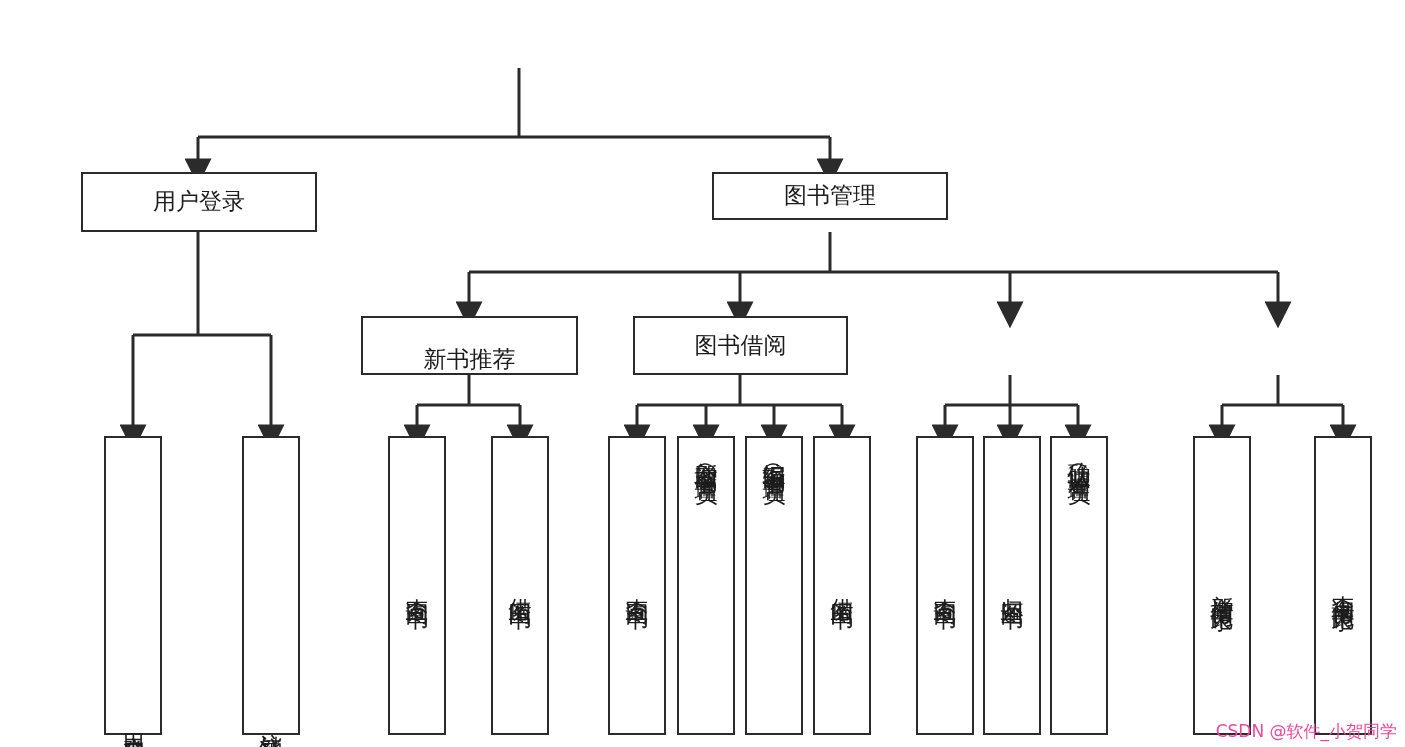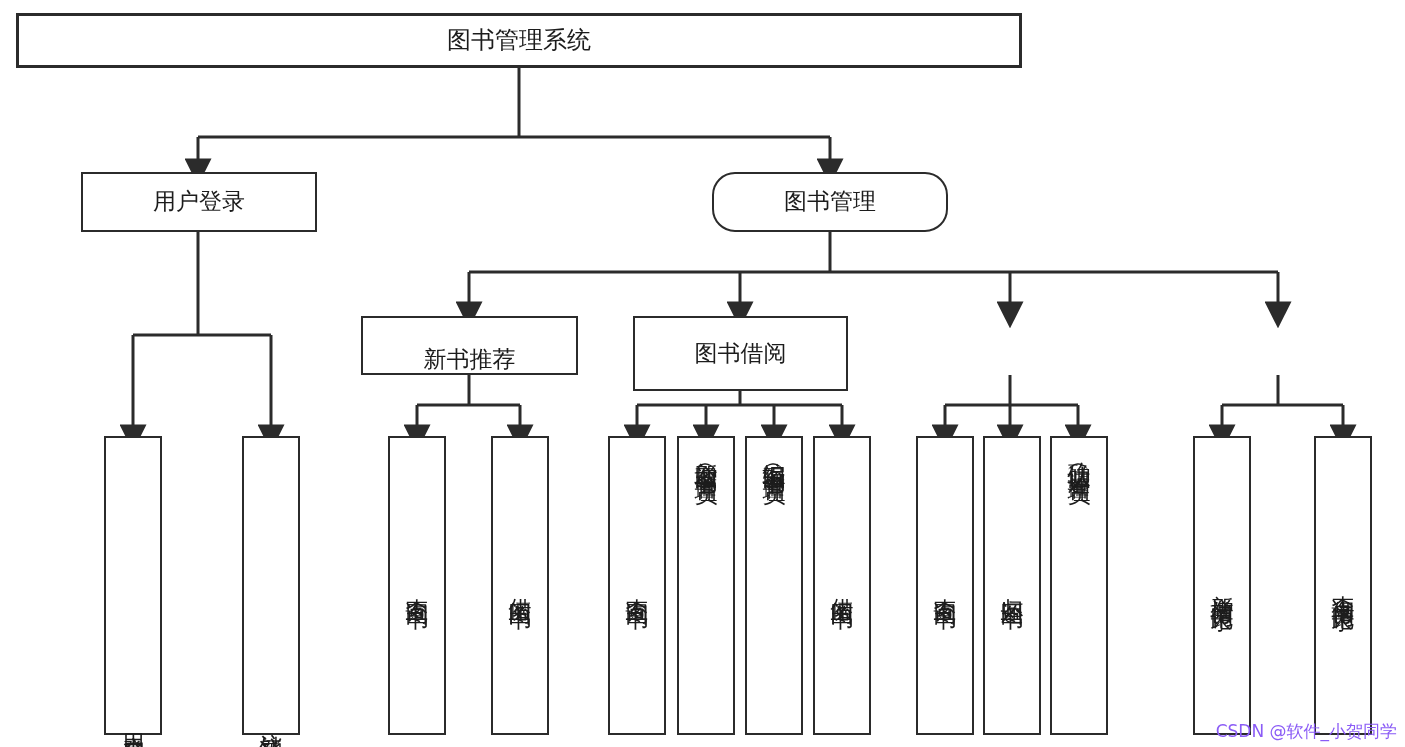--- a/index.html
+++ b/index.html
@@ -60,21 +60,21 @@
     line-height: 1;
     white-space: nowrap;
   }
   .node.vert.align-top { align-items: flex-start; }
   .node.vert.align-bottom { align-items: flex-end; }
   .watermark {
     position: absolute;
     right: 8px;
     bottom: 4px;
     font-size: 17px;
-    color: #8b5cf6;
+    color: #ec4899;
     white-space: nowrap;
     z-index: 5;
   }
 </style>
 </head>
 <body>
 
 <div id="canvas">
 
   <svg id="wires" viewBox="0 0 1405 747">
@@ -120,35 +120,32 @@
       <path d="M1010,405 L1010,428" marker-end="url(#arw)"></path>
       <path d="M1078,405 L1078,428" marker-end="url(#arw)"></path>
 
       <path d="M1278,375 L1278,405"></path>
       <path d="M1222,405 L1343,405"></path>
       <path d="M1222,405 L1222,428" marker-end="url(#arw)"></path>
       <path d="M1343,405 L1343,428" marker-end="url(#arw)"></path>
     </g>
   </svg>
 
-  <div class="node root horiz" style="left:16px; top:13px; width:1006px; height:55px;">
-    <span class="node-label">图书管理系统</span>
-  </div>
 
   <div class="node horiz" style="left:81px; top:172px; width:236px; height:60px;">
     <span class="node-label">用户登录</span>
   </div>
-  <div class="node horiz" style="left:712px; top:172px; width:236px; height:60px;border-radius:23px;">
+  <div class="node horiz" style="left:712px; top:172px; width:236px; height:48px;">
     <span class="node-label">图书管理</span>
   </div>
 
   <div class="node horiz" style="left:361px; top:316px; width:217px; height:59px;align-items:flex-end;">
     <span class="node-label">新书推荐</span>
   </div>
-  <div class="node horiz" style="left:633px; top:316px; width:215px; height:75px;">
+  <div class="node horiz" style="left:633px; top:316px; width:215px; height:59px;">
     <span class="node-label">图书借阅</span>
   </div>
 
   <div class="node vert align-bottom" style="left:104px; top:436px; width:58px; height:299px;">
     <span class="node-label">用户登录</span>
   </div>
   <div class="node vert align-bottom" style="left:242px; top:436px; width:58px; height:299px;">
     <span class="node-label">注销登录</span>
   </div>
 

